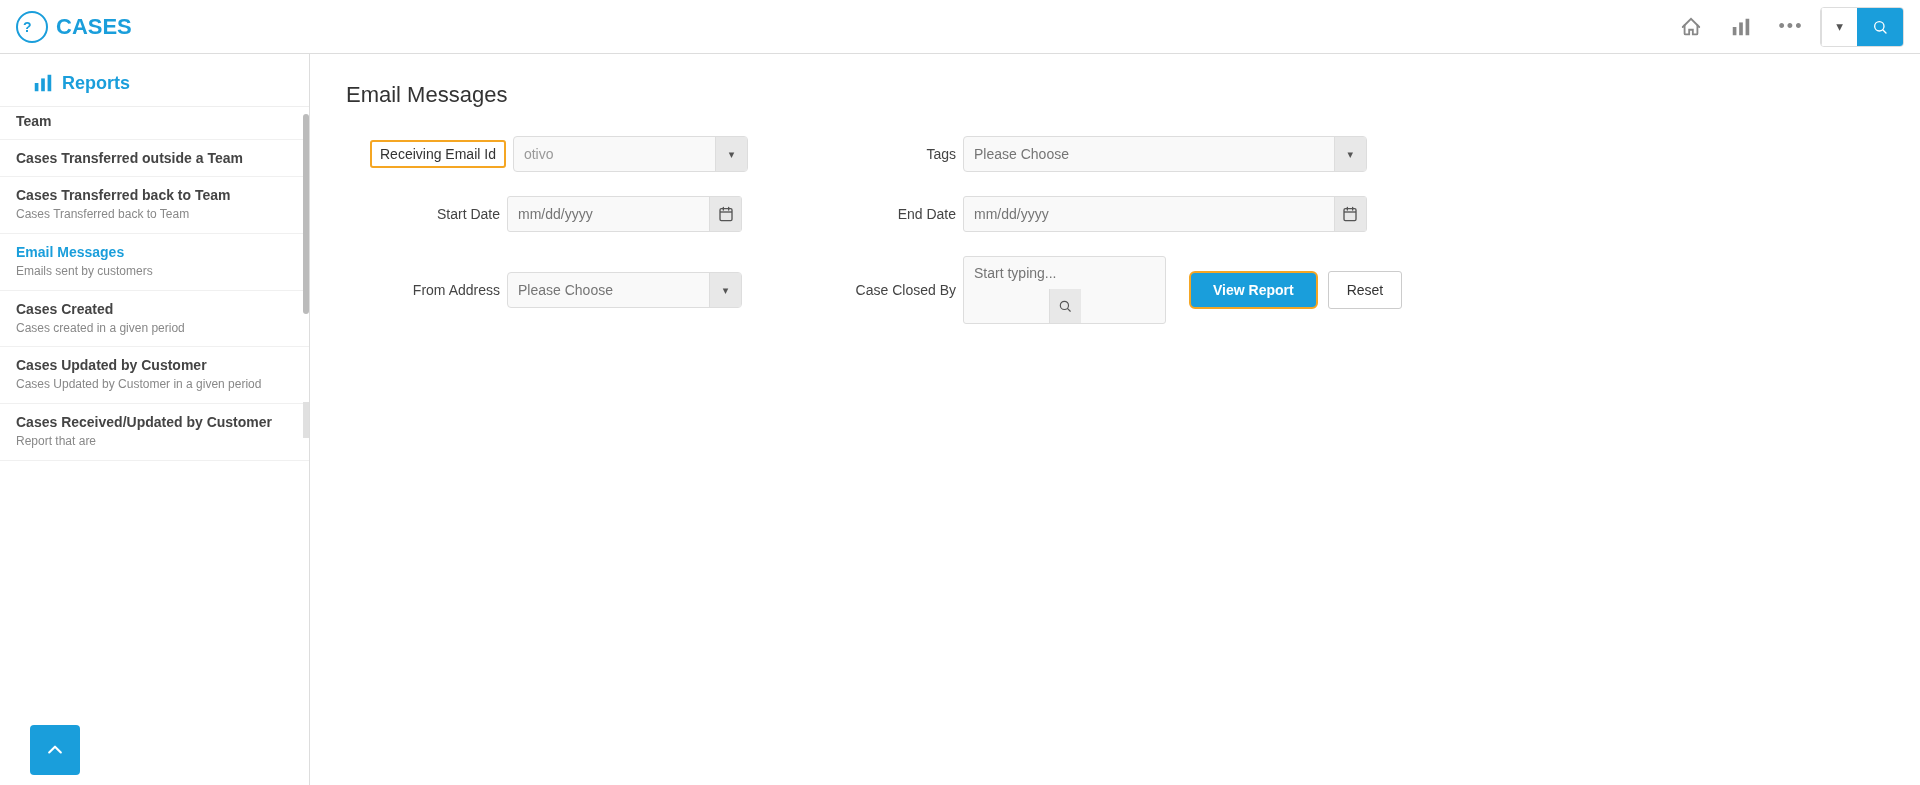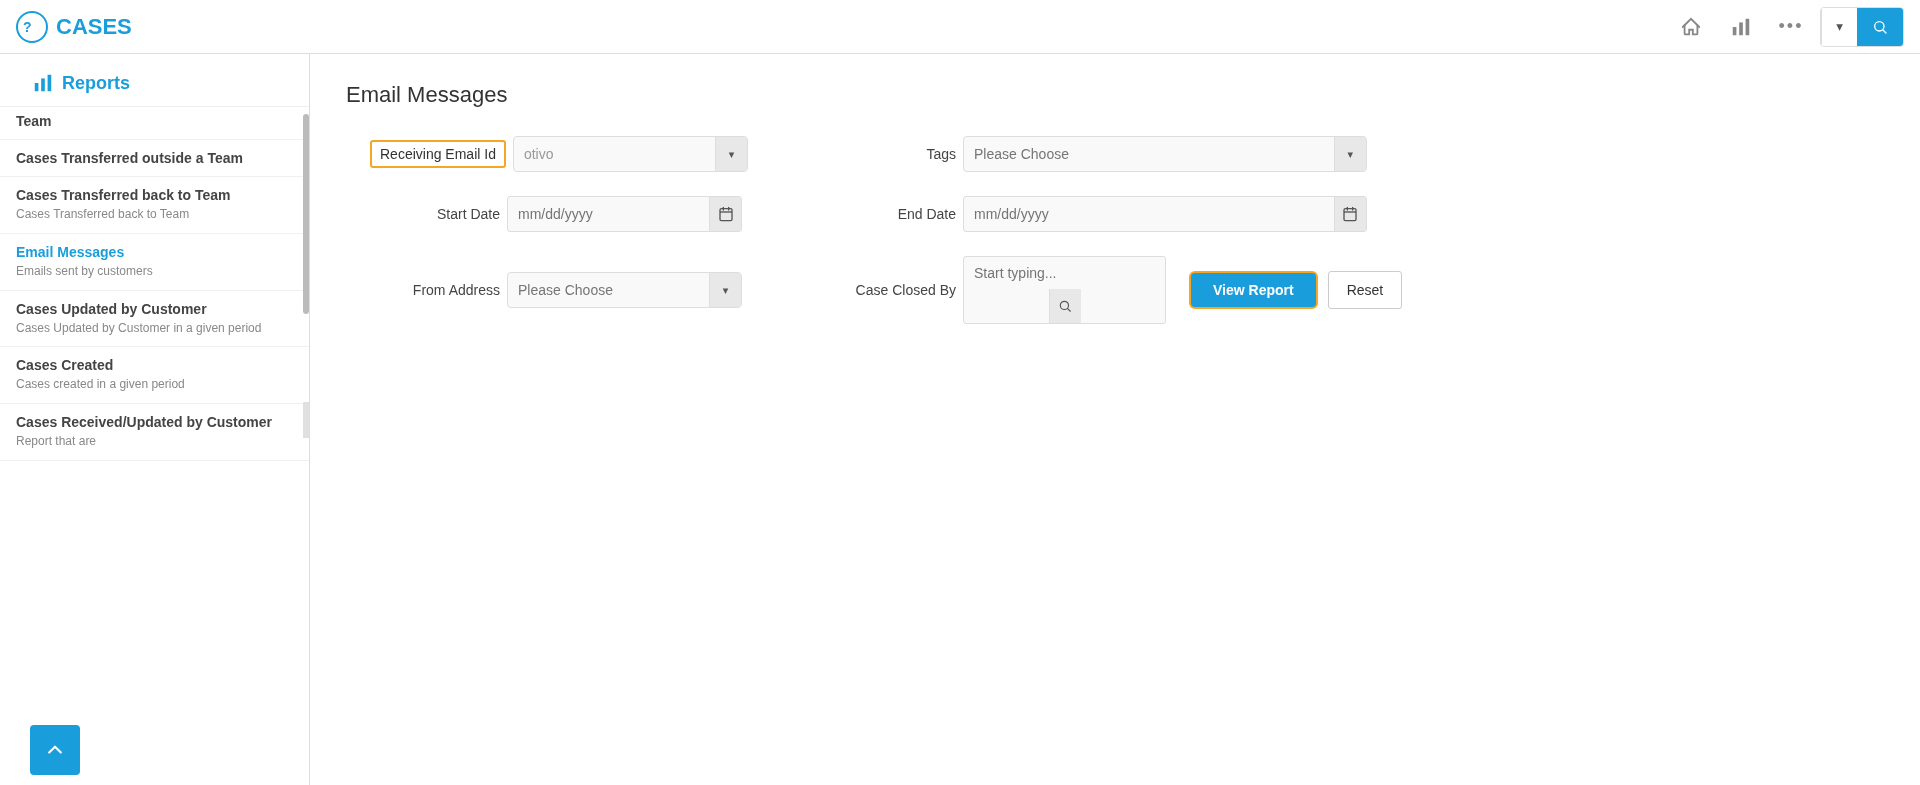--- a/index.html
+++ b/index.html
@@ -407,27 +407,27 @@
       <div class="sidebar-item-title">Cases Transferred back to Team</div>
       <div class="sidebar-item-desc">Cases Transferred back to Team</div>
     </div>
 
     <div class="sidebar-item">
       <div class="sidebar-item-title active">Email Messages</div>
       <div class="sidebar-item-desc">Emails sent by customers</div>
     </div>
 
     <div class="sidebar-item">
+      <div class="sidebar-item-title">Cases Created</div>
+      <div class="sidebar-item-desc">Cases created in a given period</div>
+    </div>
+
+    <div class="sidebar-item">
       <div class="sidebar-item-title">Cases Updated by Customer</div>
       <div class="sidebar-item-desc">Cases Updated by Customer in a given period</div>
-    </div>
-
-    <div class="sidebar-item">
-      <div class="sidebar-item-title">Cases Created</div>
-      <div class="sidebar-item-desc">Cases created in a given period</div>
     </div>
 
     <div class="sidebar-item">
       <div class="sidebar-item-title">Cases Received/Updated by Customer</div>
       <div class="sidebar-item-desc">Report that are</div>
     </div>
 
     <div class="sidebar-scrollbar"></div>
 
     <button class="scroll-up-btn">

